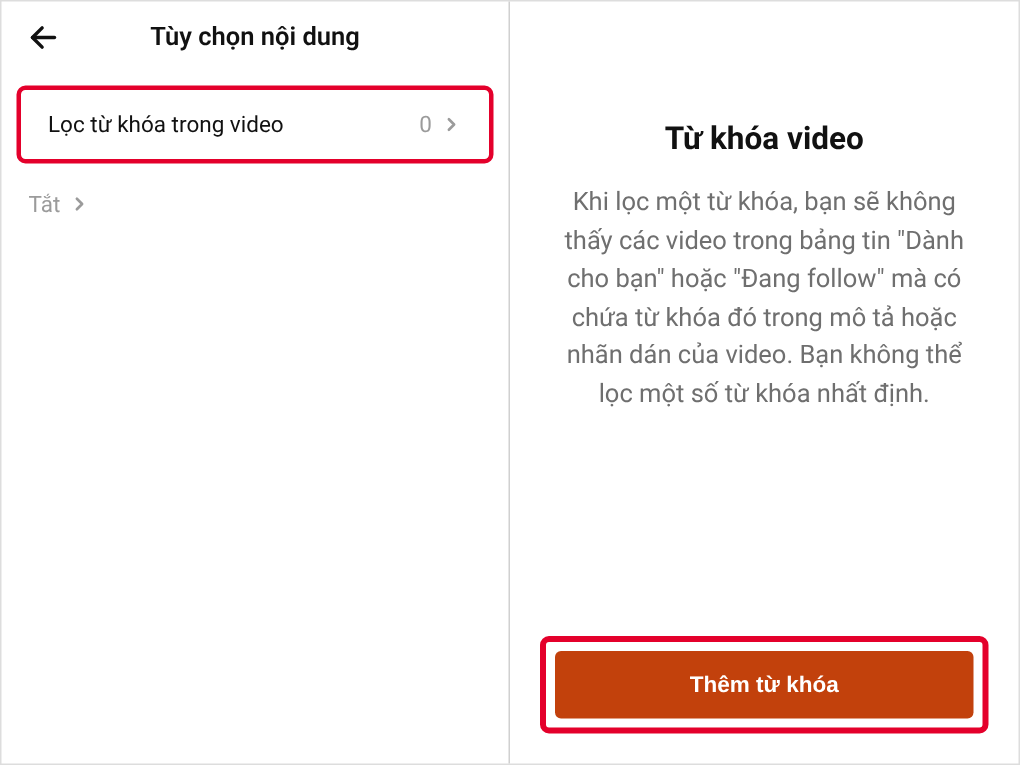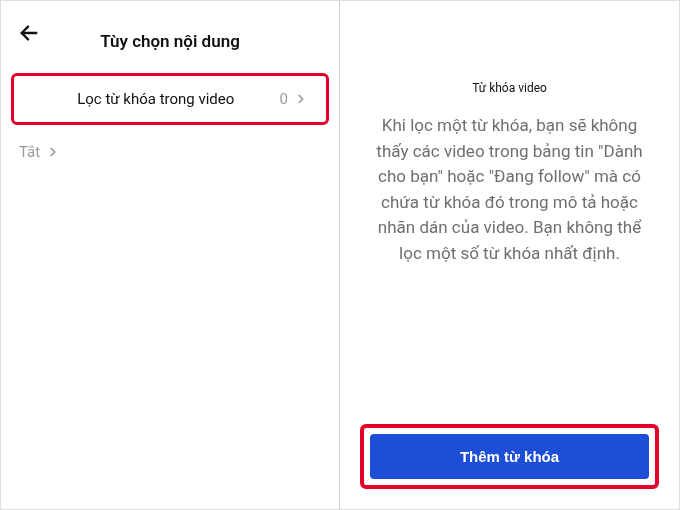--- a/index.html
+++ b/index.html
@@ -30,21 +30,20 @@
       width: 24px; height: 24px;
       display: flex; align-items: center; justify-content: center;
       cursor: pointer;
     }
     .title {
       flex: 1;
       text-align: center;
       font-size: 17px;
       font-weight: 600;
       color: #111;
-      margin-top: 16px;
     }
     .list { padding: 8px 0; }
     .row {
       display: flex;
       align-items: center;
       padding: 14px 18px;
       cursor: pointer;
     }
     .row-label {
       flex: 1;
@@ -57,50 +56,49 @@
       margin-right: 6px;
     }
     .chevron {
       color: #9b9b9b;
       display: flex; align-items: center;
     }
     .highlight-box {
       border: 3px solid #e4002b;
       border-radius: 6px;
       margin: 0 10px 4px 10px;
-      text-align: center;
     }
     .panel-right {
       display: flex;
       flex-direction: column;
       align-items: center;
       padding: 80px 30px 30px 30px;
     }
     .right-title {
-      font-size: 12px;
-      font-weight: 400;
+      font-size: 21px;
+      font-weight: 700;
       color: #111;
       margin-bottom: 18px;
       text-align: center;
     }
     .right-desc {
       font-size: 17px;
       color: #6f6f6f;
       text-align: center;
       line-height: 1.5;
     }
     .add-btn-wrap {
       position: absolute;
       left: 20px; right: 20px; bottom: 20px;
       border: 4px solid #e4002b;
       border-radius: 6px;
       padding: 6px;
     }
     .add-btn {
-      background: #1d4ed8;
+      background: #c2410c;
       color: #fff;
       border: none;
       width: 100%;
       padding: 14px 0;
       font-size: 15px;
       font-weight: 600;
       border-radius: 4px;
       cursor: pointer;
     }
   </style>

